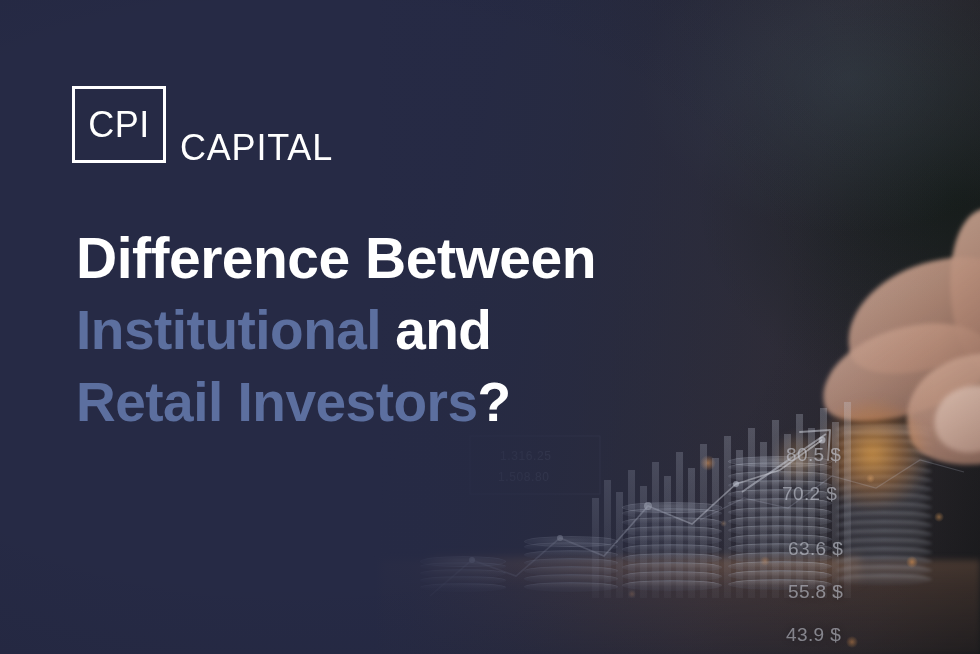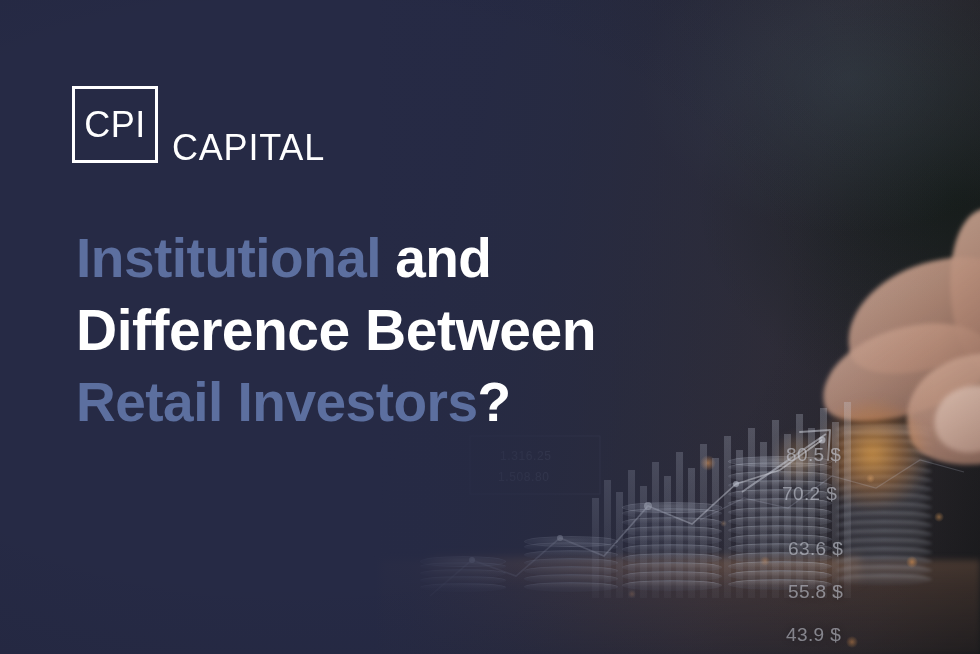--- a/index.html
+++ b/index.html
@@ -147,21 +147,21 @@
   .vignette {
     position:absolute; inset:0;
     background:radial-gradient(ellipse 120% 110% at 30% 45%, rgba(0,0,0,0) 40%, rgba(16,18,30,.30) 100%);
   }
 
   
   .content { position:absolute; inset:0; }
 
   .logo { position:absolute; left:72px; top:86px; display:flex; align-items:stretch; }
   .logo-box {
-    width:86px; height:77px;
+    width:94px; height:77px;
     border:3px solid #ffffff;
     display:flex; align-items:center; justify-content:center;
   }
   .logo-mark {
     color:#ffffff;
     font-size:36px;
     font-weight:400;
     letter-spacing:.5px;
     line-height:1;
     font-family:"Liberation Sans", sans-serif;
@@ -390,25 +390,25 @@
   <div class="content">
 
     <div class="logo">
       <div class="logo-box">
         <span class="logo-mark">CPI</span>
       </div>
       <span class="logo-word">CAPITAL</span>
     </div>
 
     <div class="headline">
+      <div class="hl-line hl-line-1">
+        <span class="hl-white">Difference Between</span>
+      </div>
       <div class="hl-line hl-line-2">
         <span class="hl-muted">Institutional</span><span class="hl-white" style="margin-left:14px;">and</span>
-      </div>
-      <div class="hl-line hl-line-1">
-        <span class="hl-white">Difference Between</span>
       </div>
       <div class="hl-line hl-line-3">
         <span class="hl-muted">Retail Investors</span><span class="hl-white">?</span>
       </div>
     </div>
 
   </div>
 </div>
 
 </body></html>

